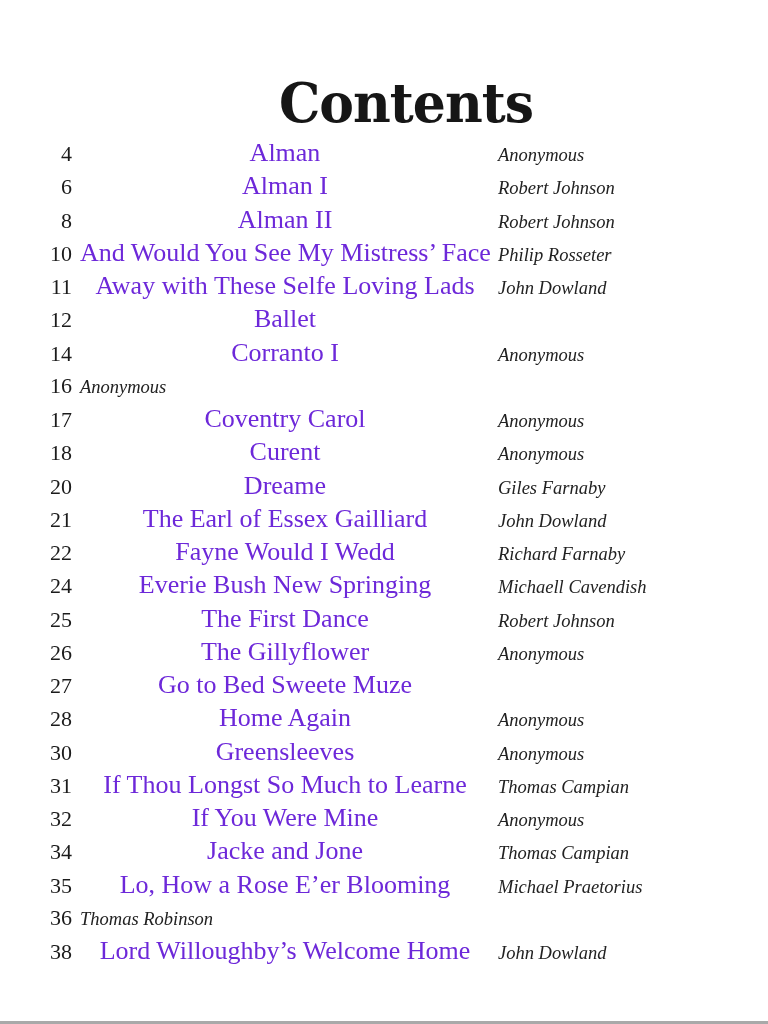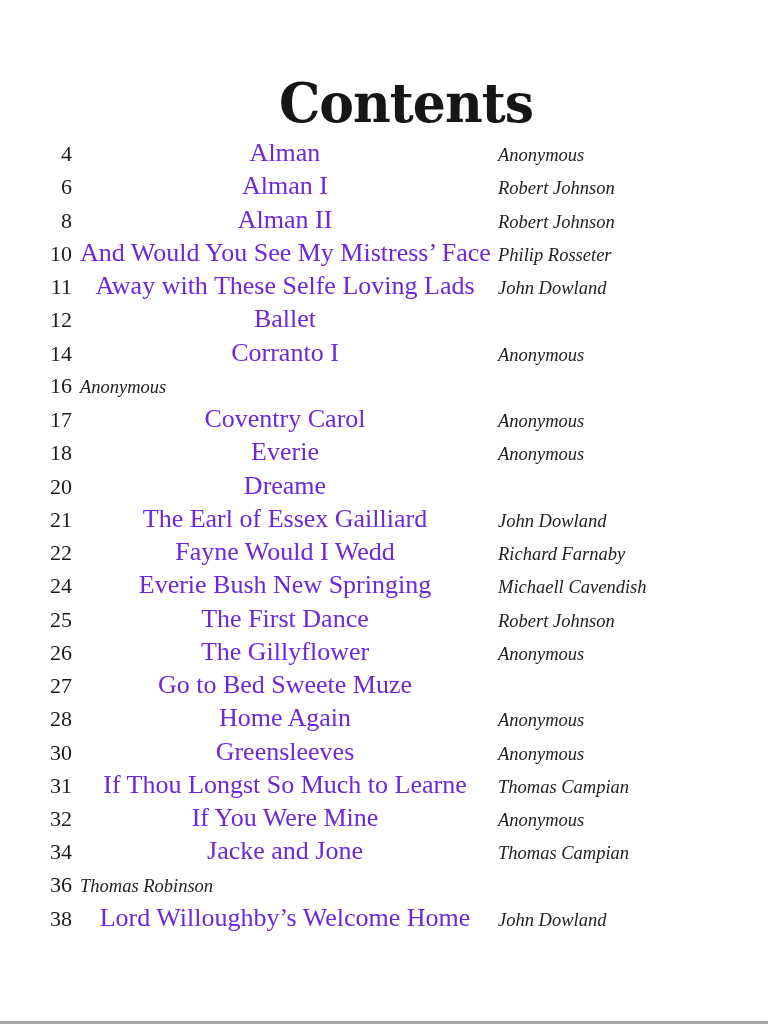--- a/index.html
+++ b/index.html
@@ -121,26 +121,27 @@
         <span class="num">16</span>
         <span class="composer">Anonymous</span>
       </div>
       <div class="row">
         <span class="num">17</span>
         <span class="song">Coventry Carol</span>
         <span class="composer">Anonymous</span>
       </div>
       <div class="row">
         <span class="num">18</span>
-        <span class="song">Everie</span>
+        <span class="song">Curent</span>
         <span class="composer">Anonymous</span>
       </div>
       <div class="row">
         <span class="num">20</span>
         <span class="song">Dreame</span>
+        <span class="composer">Giles Farnaby</span>
       </div>
       <div class="row">
         <span class="num">21</span>
         <span class="song">The Earl of Essex Gailliard</span>
         <span class="composer">John Dowland</span>
       </div>
       <div class="row">
         <span class="num">22</span>
         <span class="song">Fayne Would I Wedd</span>
         <span class="composer">Richard Farnaby</span>
@@ -183,20 +184,25 @@
         <span class="num">32</span>
         <span class="song">If You Were Mine</span>
         <span class="composer">Anonymous</span>
       </div>
       <div class="row">
         <span class="num">34</span>
         <span class="song">Jacke and Jone</span>
         <span class="composer">Thomas Campian</span>
       </div>
       <div class="row">
+        <span class="num">35</span>
+        <span class="song">Lo, How a Rose E’er Blooming</span>
+        <span class="composer">Michael Praetorius</span>
+      </div>
+      <div class="row">
         <span class="num">36</span>
         <span class="composer">Thomas Robinson</span>
       </div>
       <div class="row">
         <span class="num">38</span>
         <span class="song">Lord Willoughby’s Welcome Home</span>
         <span class="composer">John Dowland</span>
       </div>
     </div>
 

